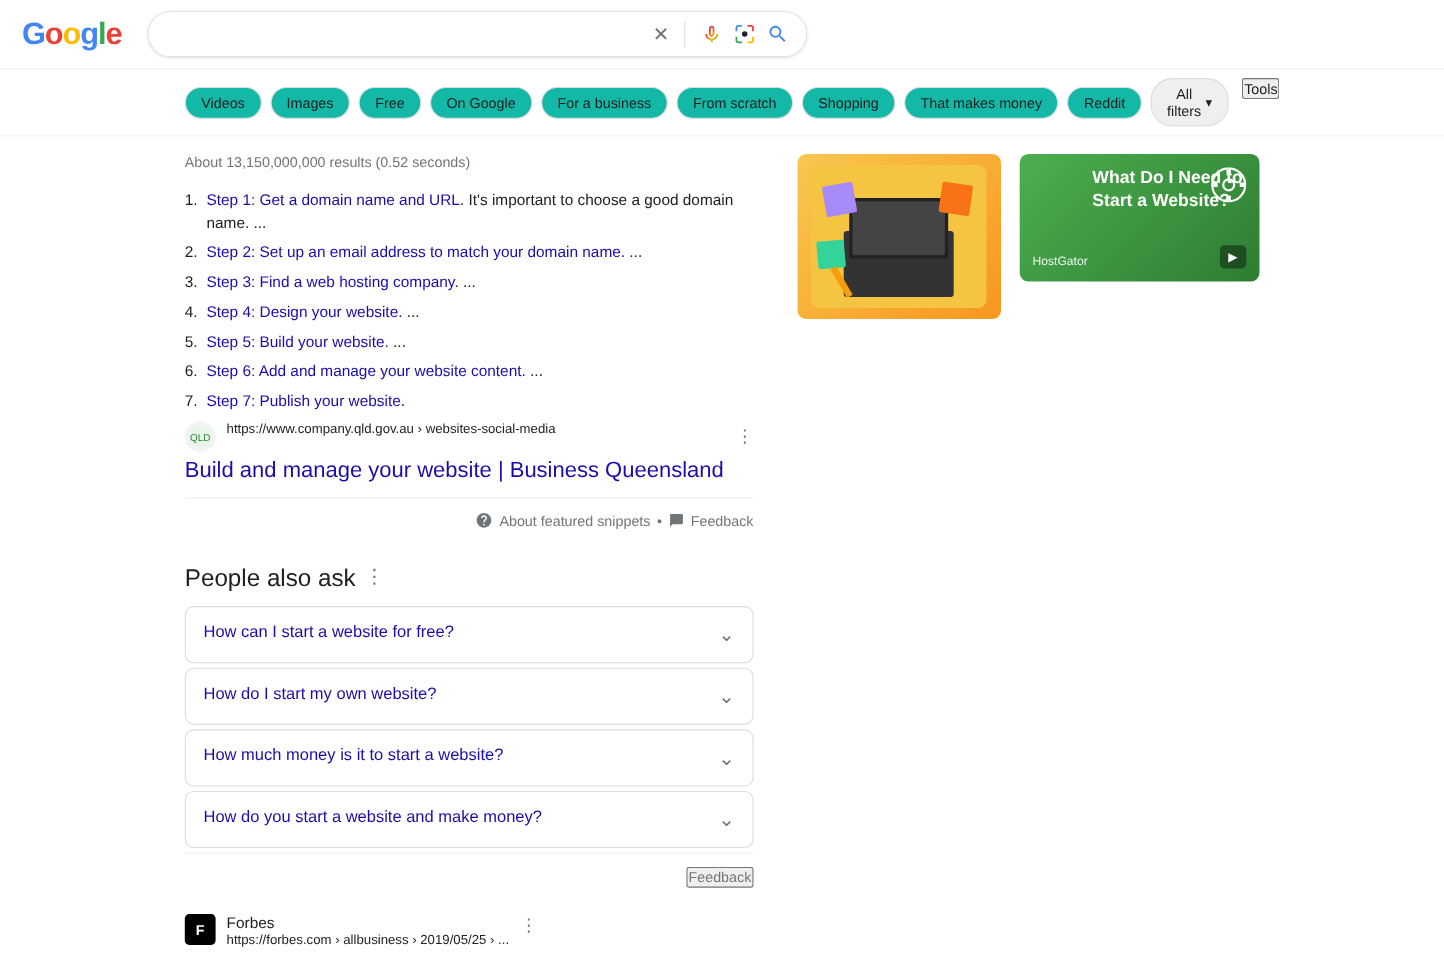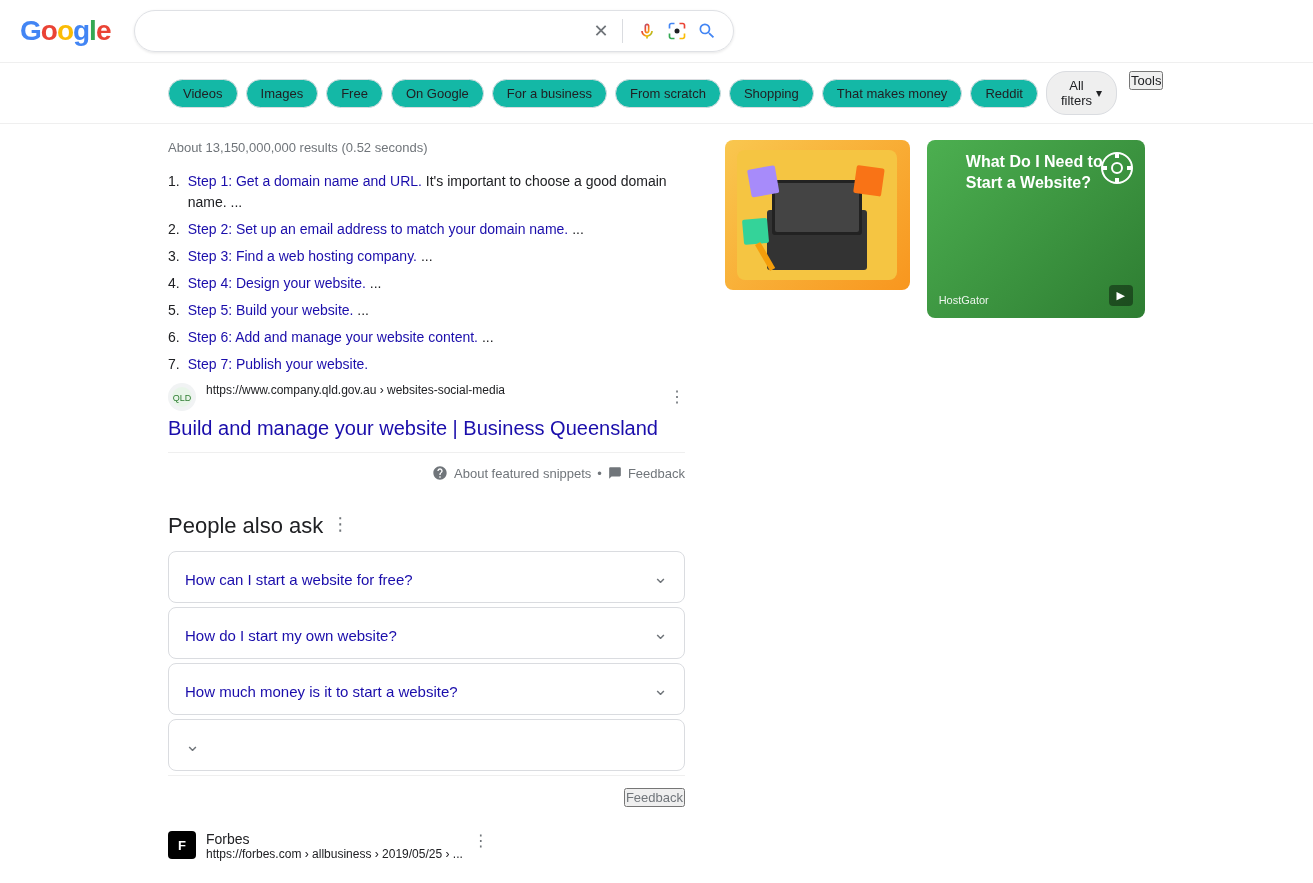--- a/index.html
+++ b/index.html
@@ -55,28 +55,28 @@
     .divider { border: none; border-top: 1px solid #efefef; margin: 12px 0; }
 
     
     .snippet-feedback { display: flex; justify-content: flex-end; align-items: center; gap: 6px; font-size: 13px; color: #70757a; margin-top: 5px; padding-bottom: 8px; }
     .snippet-feedback-link { color: #70757a; cursor: pointer; text-decoration: none; }
     .dot-sep { color: #70757a; }
 
     
     .right-images { display: flex; gap: 4px; }
     .right-img-1 { width: 210px; height: 150px; background: linear-gradient(135deg, #f9c74f 0%, #f8961e 100%); display: flex; align-items: center; justify-content: center; border-radius: 8px; position: relative; }
-    .right-img-2 { width: 245px; height: 178px; background: linear-gradient(135deg, #4caf50 0%, #2e7d32 100%); display: flex; flex-direction: column; align-items: center; justify-content: flex-start; border-radius: 8px; padding: 12px; color: white; position: relative; margin-left: 13px; }
+    .right-img-2 { width: 245px; height: 116px; background: linear-gradient(135deg, #4caf50 0%, #2e7d32 100%); display: flex; flex-direction: column; align-items: flex-end; justify-content: flex-start; border-radius: 8px; padding: 12px; color: white; position: relative; margin-left: 13px; }
 
     
     .paa-section { margin-top: 24px; }
     .paa-header { display: flex; align-items: flex-start; gap: 8px; font-size: 22px; font-weight: 400; margin-bottom: 12px; }
     .paa-menu-icon { color: #70757a; cursor: pointer; font-size: 18px; }
     .paa-item { border: 1px solid #dadce0; border-radius: 8px; margin-bottom: 4px; }
-    .paa-question { display: flex; justify-content: space-between; align-items: flex-end; padding: 14px 16px; cursor: pointer; font-size: 15px; color: #1a0dab; gap: 32px; }
+    .paa-question { display: flex; justify-content: space-between; align-items: flex-start; padding: 14px 16px; cursor: pointer; font-size: 15px; color: #1a0dab; gap: 32px; }
     .paa-chevron { color: #70757a; font-size: 18px; }
 
     
     .paa-feedback-row { display: flex; justify-content: flex-end; padding: 8px 0; margin-top: 4px; }
     .paa-feedback-btn { font-size: 13px; color: #70757a; cursor: pointer; }
 
     
     .forbes-section { margin-top: 16px; display: flex; align-items: flex-start; gap: 10px; }
     .forbes-favicon { width: 28px; height: 28px; background: #000; border-radius: 4px; display: flex; align-items: center; justify-content: center; color: #fff; font-weight: bold; font-size: 13px; flex-shrink: 0; }
     .forbes-info .site-name { font-size: 14px; color: #202124; }
@@ -262,20 +262,21 @@
 
       <div class="paa-item">
         <div class="paa-question">
           <span>How much money is it to start a website?</span>
           <span class="paa-chevron">⌄</span>
         </div>
       </div>
 
       <div class="paa-item">
         <div class="paa-question">
+          <span>How do you start a website and make money?</span>
           <span class="paa-chevron">⌄</span>
         </div>
       </div>
 
       <div style="border-top:1px solid #efefef;margin-top:4px;"></div>
       <div class="paa-feedback-row">
         <button class="paa-feedback-btn">Feedback</button>
       </div>
     </div>
 

